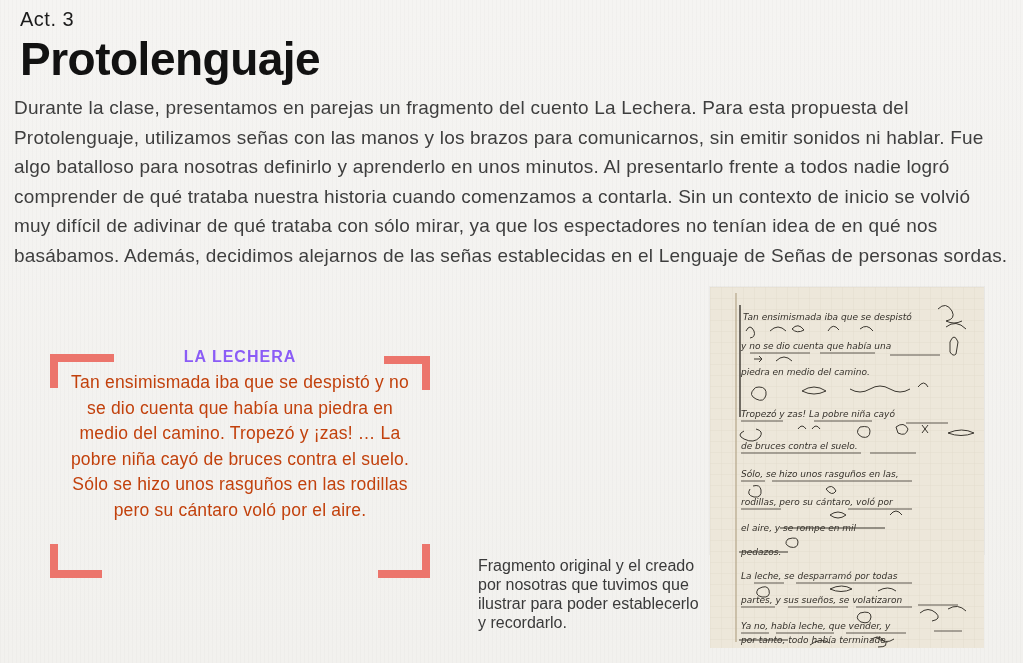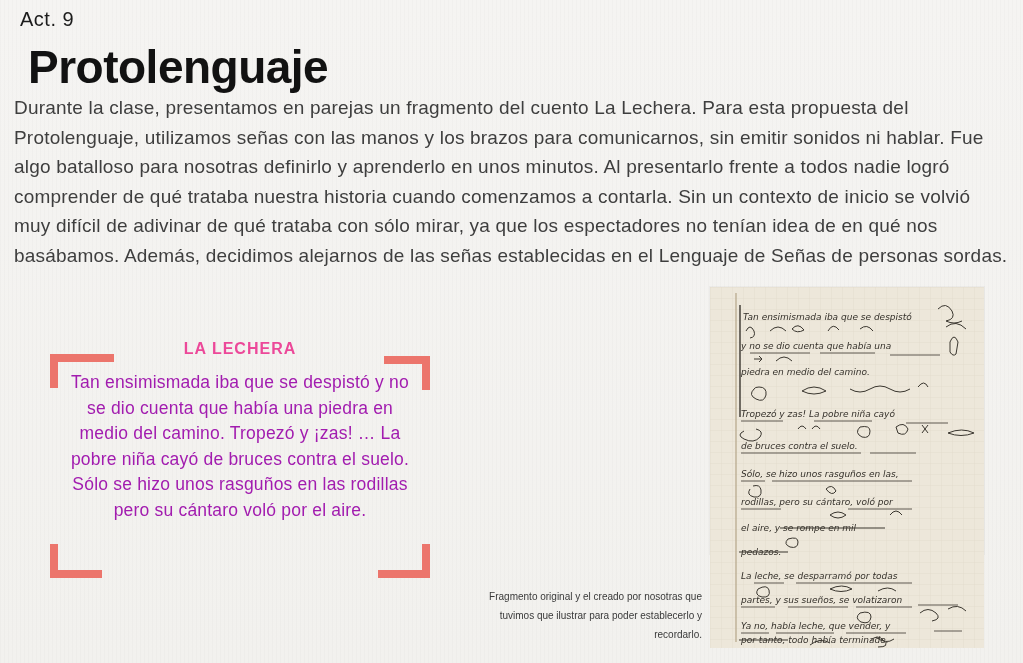--- a/index.html
+++ b/index.html
@@ -26,48 +26,48 @@
   }
   .quote-frame{
     position:absolute;left:50px;top:340px;width:380px;height:238px;
   }
   .bk{position:absolute;width:56px;height:26px;border:0 solid #ec756c;}
   .bk-tl{left:0;top:14px;border-top-width:8px;border-left-width:8px;}
   .bk-tr{right:0;top:16px;width:38px;border-top-width:8px;border-right-width:8px;}
   .bk-bl{left:0;bottom:0;width:44px;border-bottom-width:8px;border-left-width:8px;}
   .bk-br{right:0;bottom:0;width:44px;border-bottom-width:8px;border-right-width:8px;}
   .quote-heading{
-    position:absolute;top:0;left:0;width:100%;
+    position:absolute;top:8px;left:0;width:100%;
     text-align:center;font-size:16px;font-weight:bold;
-    color:#ec4899;letter-spacing:1px;
+    color:#8b5cf6;letter-spacing:1px;
   }
   .quote-body{
     position:absolute;top:30px;left:12px;width:356px;
     text-align:center;font-size:17.5px;line-height:25.5px;
-    color:#a21caf;letter-spacing:.2px;
+    color:#c2410c;letter-spacing:.2px;
   }
   .caption{
-    position:absolute;left:478px;top:587px;width:224px;
-    text-align:right;font-size:10px;line-height:19px;color:#3a3a3a;
+    position:absolute;left:478px;top:556px;width:224px;
+    font-size:16px;line-height:19px;color:#3a3a3a;
   }
   .notebook{
     position:absolute;left:710px;top:287px;width:274px;height:267px;
     box-shadow:0 0 0 1px rgba(0,0,0,0.03);
   }
   .notebook svg{display:block;}
   .hand{font-family:"DejaVu Sans", sans-serif;font-size:9px;fill:#34302a;font-style:italic;}
   .underl{stroke:#3a362f;stroke-width:.8;fill:none;}
   .strike{stroke:#3a362f;stroke-width:1;fill:none;}
   .doodle{stroke:#3a362f;stroke-width:1;fill:none;}
 </style>
 </head>
 <body>
 
-<div class="act-label">Act. 9</div>
-<h1 class="page-title" style="margin:12px">Protolenguaje</h1>
+<div class="act-label">Act. 3</div>
+<h1 class="page-title" style="margin:4px">Protolenguaje</h1>
 
 <p class="intro" style="margin:0">Durante la clase, presentamos en parejas un fragmento del cuento La Lechera. Para esta propuesta del Protolenguaje, utilizamos señas con las manos y los brazos para comunicarnos, sin emitir sonidos ni hablar. Fue algo batalloso para nosotras definirlo y aprenderlo en unos minutos. Al presentarlo frente a todos nadie logró comprender de qué trataba nuestra historia cuando comenzamos a contarla. Sin un contexto de inicio se volvió muy difícil de adivinar de qué trataba con sólo mirar, ya que los espectadores no tenían idea de en qué nos basábamos. Además, decidimos alejarnos de las señas establecidas en el Lenguaje de Señas de personas sordas.</p>
 
 <div class="quote-frame">
   <div class="bk bk-tl"></div>
   <div class="bk bk-tr"></div>
   <div class="bk bk-bl"></div>
   <div class="bk bk-br"></div>
   <div class="quote-heading">LA LECHERA</div>
   <div class="quote-body">

